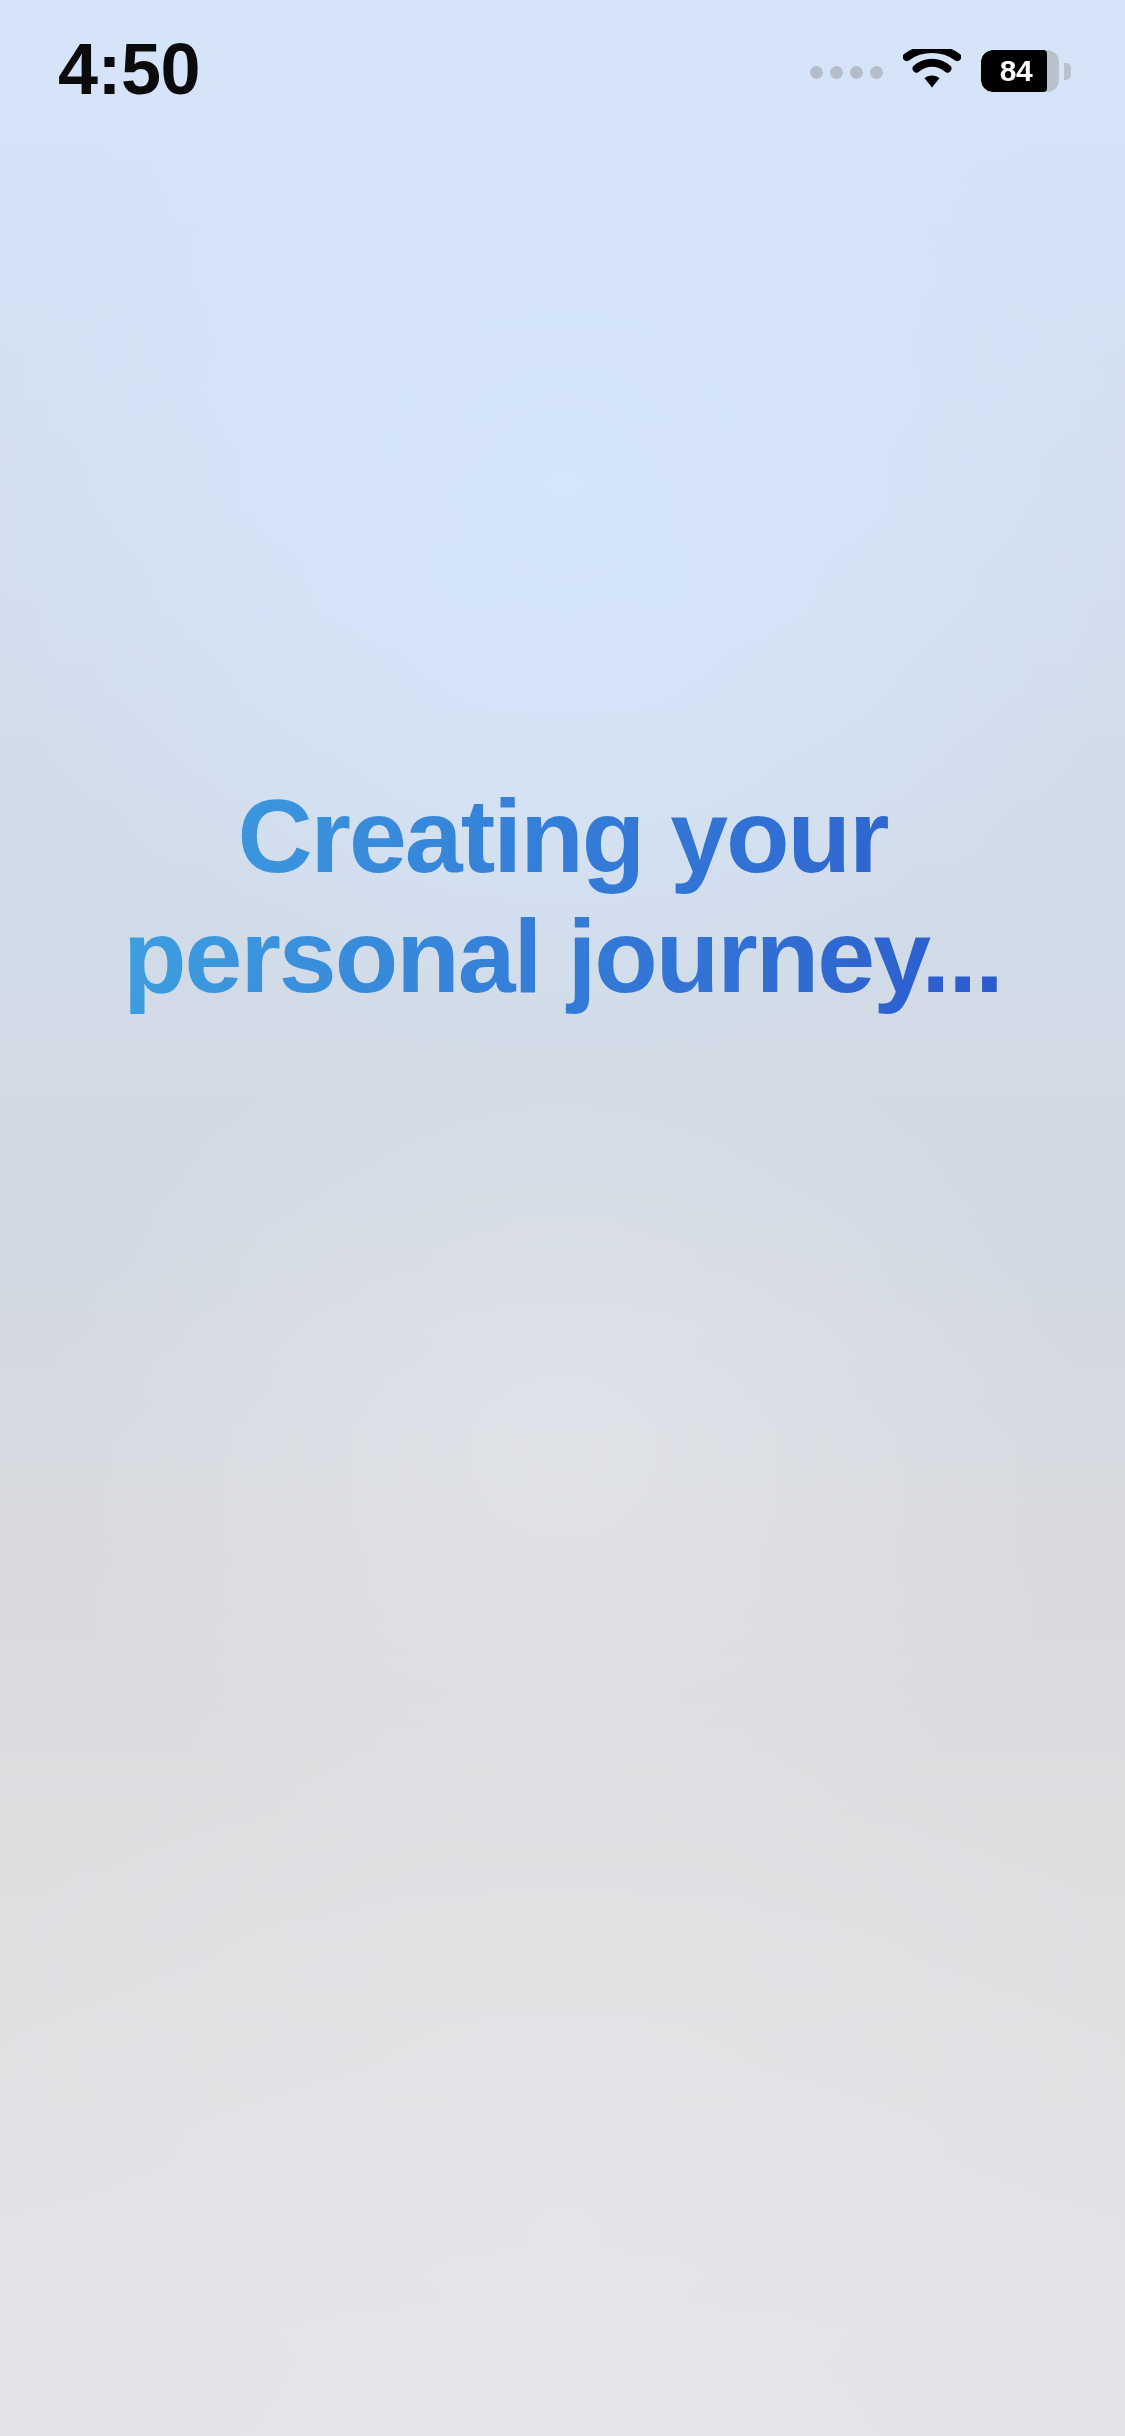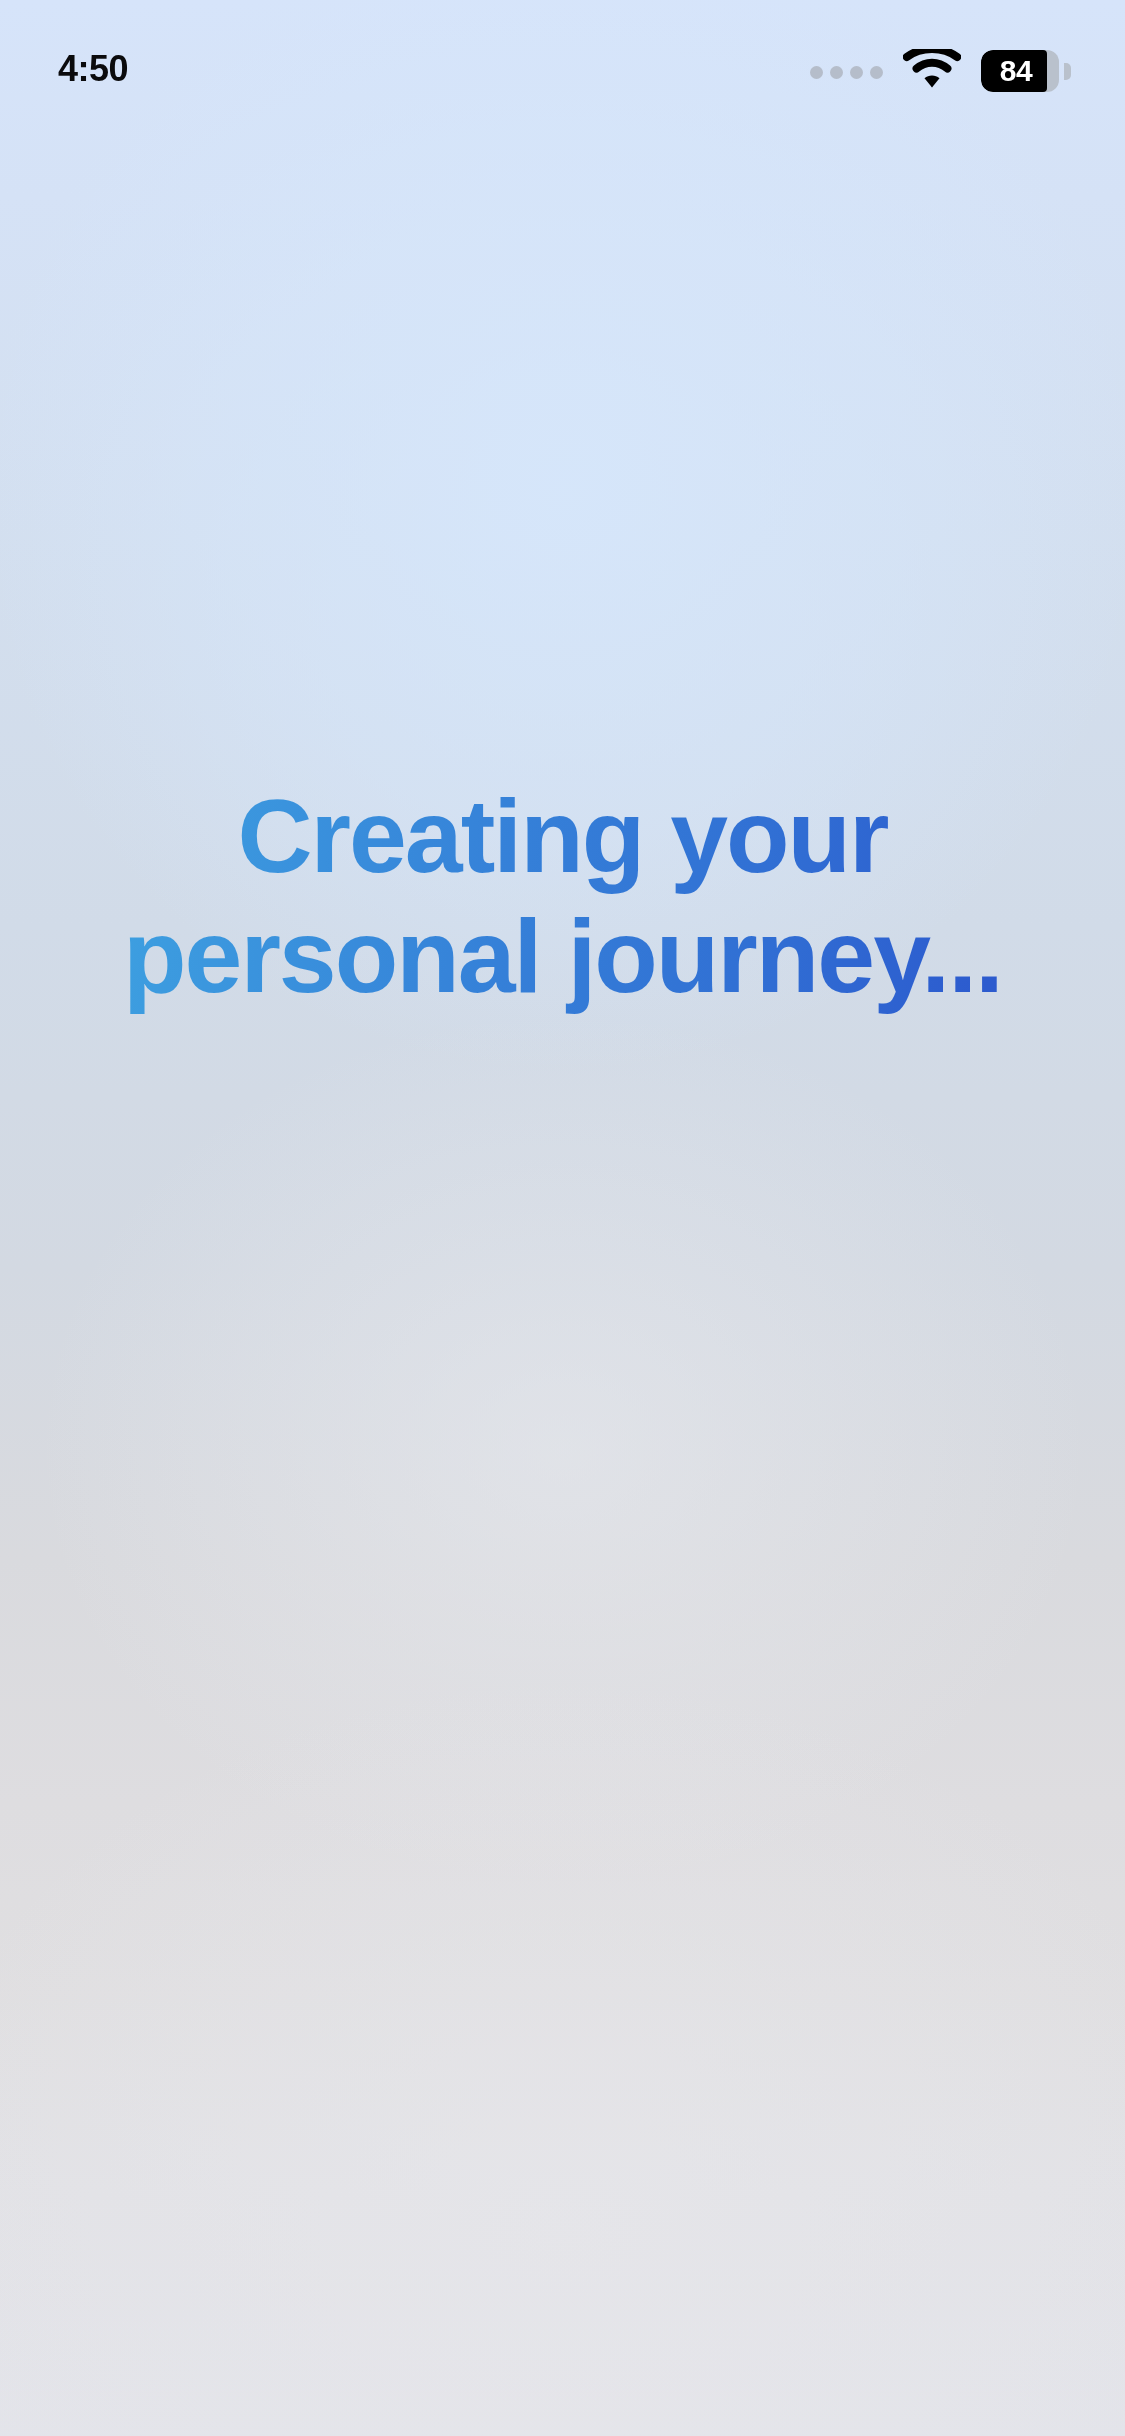--- a/index.html
+++ b/index.html
@@ -77,21 +77,21 @@
     width: 1125px;
     height: 132px;
     display: flex;
     align-items: center;
     justify-content: space-between;
     padding: 0 56px 0 0;
     box-sizing: border-box;
     z-index: 20;
   }
   #status-time {
-    font-size: 36px;
+    font-size: 72px;
     font-weight: 700;
     color: #0b0b0d;
     letter-spacing: -0.5px;
     margin-left: 58px;
     margin-top: 6px;
     line-height: 1;
   }
   #status-icons {
     display: flex;
     align-items: center;

